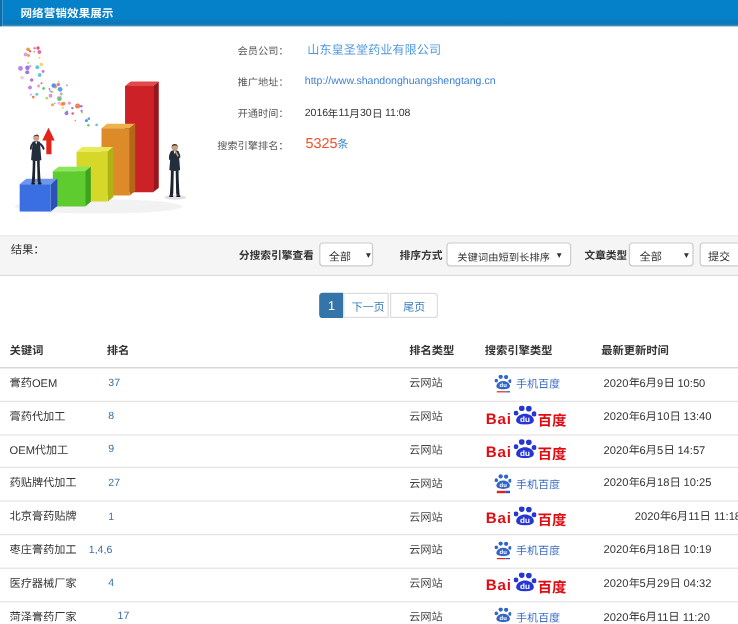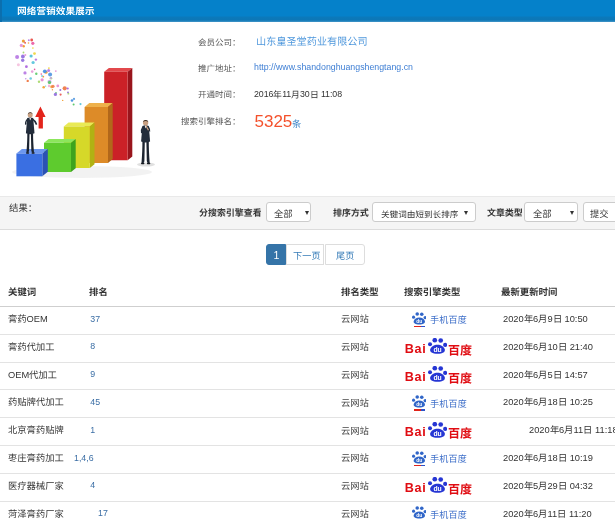--- a/index.html
+++ b/index.html
@@ -232,21 +232,21 @@
         </g>
       </svg><span style="color:#333">11</span><svg style="width:8.80px;height:8.80px;vertical-align:-1.06px;" viewBox="0 -880 1000 1000">
         <g fill="#333">
           <use href="#c6708" x="0"></use>
         </g>
       </svg><span style="color:#333">30</span><svg style="width:8.80px;height:8.80px;vertical-align:-1.06px;" viewBox="0 -880 1000 1000">
         <g fill="#333">
           <use href="#c65e5" x="0"></use>
         </g>
       </svg><span style="color:#333"> 11:08</span></span></div>
-<div class="ab" style="left:254.5px;top:112.98px;font-size:17px;line-height:1"><span style="color:#f4512c">5325</span><svg style="width:9.40px;height:9.40px;vertical-align:-1.13px;" viewBox="0 -880 1000 1000">
+<div class="ab" style="left:254.5px;top:112.98px;font-size:12px;line-height:1"><span style="color:#f4512c">5325</span><svg style="width:9.40px;height:9.40px;vertical-align:-1.13px;" viewBox="0 -880 1000 1000">
       <g fill="#3d86c9">
         <use href="#c6761" x="0"></use>
       </g>
     </svg></div>
 <div class="ab" style="left:0;top:196px;width:615px;height:34px;background:#f5f5f5;border-top:1px solid #e9e9e9;border-bottom:1px solid #dcdcdc"></div>
 <div class="ab" style="left:9px;top:203.23px">
     <svg style="width:28.20px;height:9.40px;display:block;" viewBox="0 -880 3000 1000">
       <g fill="#333">
         <use href="#c7ed3" x="0"></use>
         <use href="#c679c" x="1000"></use>
@@ -507,21 +507,21 @@
         <use href="#c5e74" x="0"></use>
       </g>
     </svg><span style="color:#333">6</span><svg style="width:9.30px;height:9.30px;vertical-align:-1.12px;" viewBox="0 -880 1000 1000">
       <g fill="#333">
         <use href="#c6708" x="0"></use>
       </g>
     </svg><span style="color:#333">10</span><svg style="width:9.30px;height:9.30px;vertical-align:-1.12px;" viewBox="0 -880 1000 1000">
       <g fill="#333">
         <use href="#c65e5" x="0"></use>
       </g>
-    </svg><span style="color:#333"> 21:40</span></div>
+    </svg><span style="color:#333"> 13:40</span></div>
 <div class="ab" style="left:8px;top:369.68px;font-size:9.3px;line-height:1"><span style="color:#333">OEM</span><svg style="width:27.90px;height:9.30px;vertical-align:-1.12px;" viewBox="0 -880 3000 1000">
       <g fill="#333">
         <use href="#c4ee3" x="0"></use>
         <use href="#c52a0" x="1000"></use>
         <use href="#c5de5" x="2000"></use>
       </g>
     </svg></div>
 <div class="ab" style="left:90.3px;top:370.14px;font-size:8.8px;line-height:1"><span style="color:#3b6ea5">9</span></div>
 <div class="ab" style="left:341px;top:369.92px">
     <svg style="width:27.90px;height:9.30px;display:block;" viewBox="0 -880 3000 1000">
@@ -567,21 +567,21 @@
 <div class="ab" style="left:8px;top:397.48px;font-size:9.3px;line-height:1"><svg style="width:55.80px;height:9.30px;vertical-align:-1.12px;" viewBox="0 -880 6000 1000">
       <g fill="#333">
         <use href="#c836f" x="0"></use>
         <use href="#c8d34" x="1000"></use>
         <use href="#c724c" x="2000"></use>
         <use href="#c4ee3" x="3000"></use>
         <use href="#c52a0" x="4000"></use>
         <use href="#c5de5" x="5000"></use>
       </g>
     </svg></div>
-<div class="ab" style="left:90.3px;top:397.94px;font-size:8.8px;line-height:1"><span style="color:#3b6ea5">45</span></div>
+<div class="ab" style="left:90.3px;top:397.94px;font-size:8.8px;line-height:1"><span style="color:#3b6ea5">27</span></div>
 <div class="ab" style="left:341px;top:397.72px">
     <svg style="width:27.90px;height:9.30px;display:block;" viewBox="0 -880 3000 1000">
       <g fill="#444">
         <use href="#c4e91" x="0"></use>
         <use href="#c7f51" x="1000"></use>
         <use href="#c7ad9" x="2000"></use>
       </g>
     </svg>
   </div>
 <svg class="ab" style="left:411.8px;top:394.9px" width="14.6" height="13.0" viewBox="0 0 118 100">

